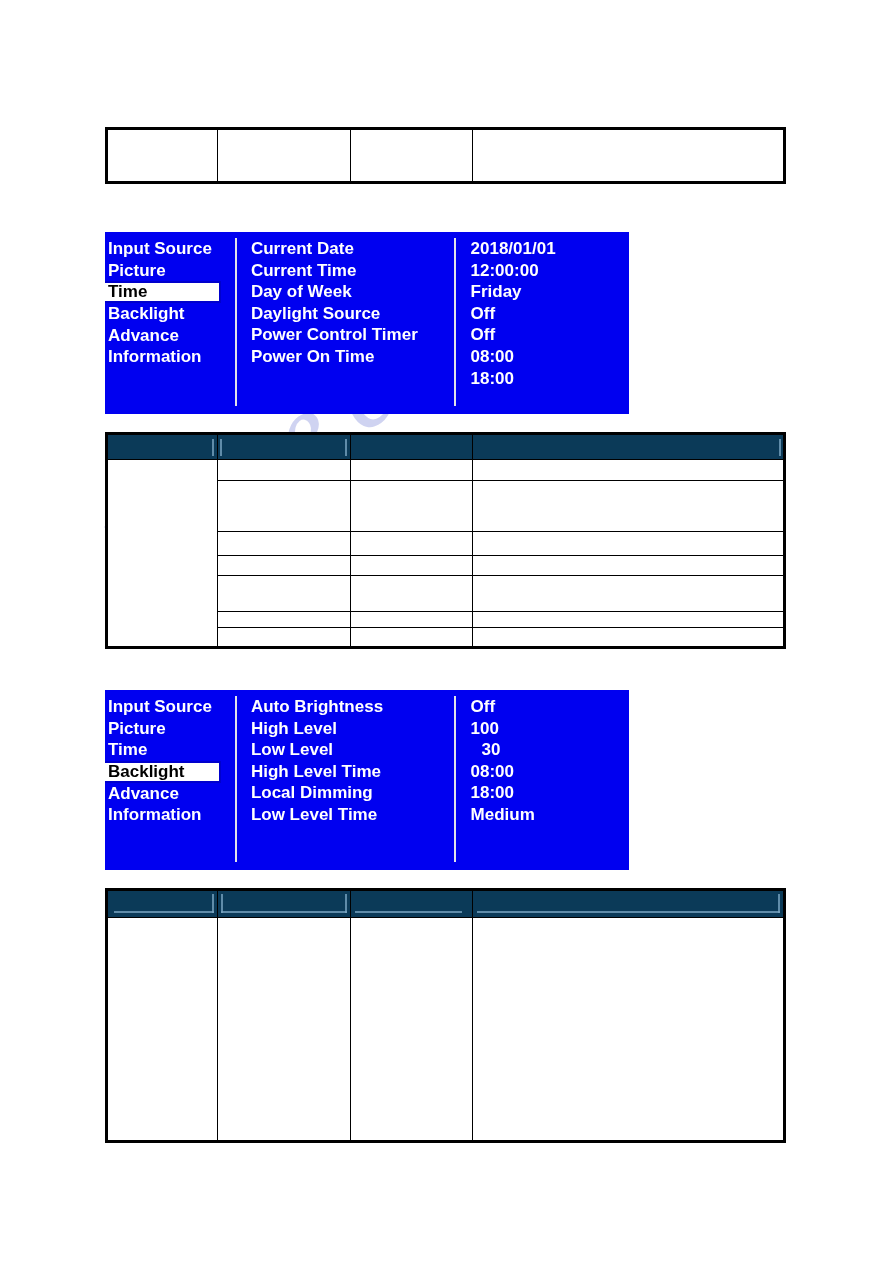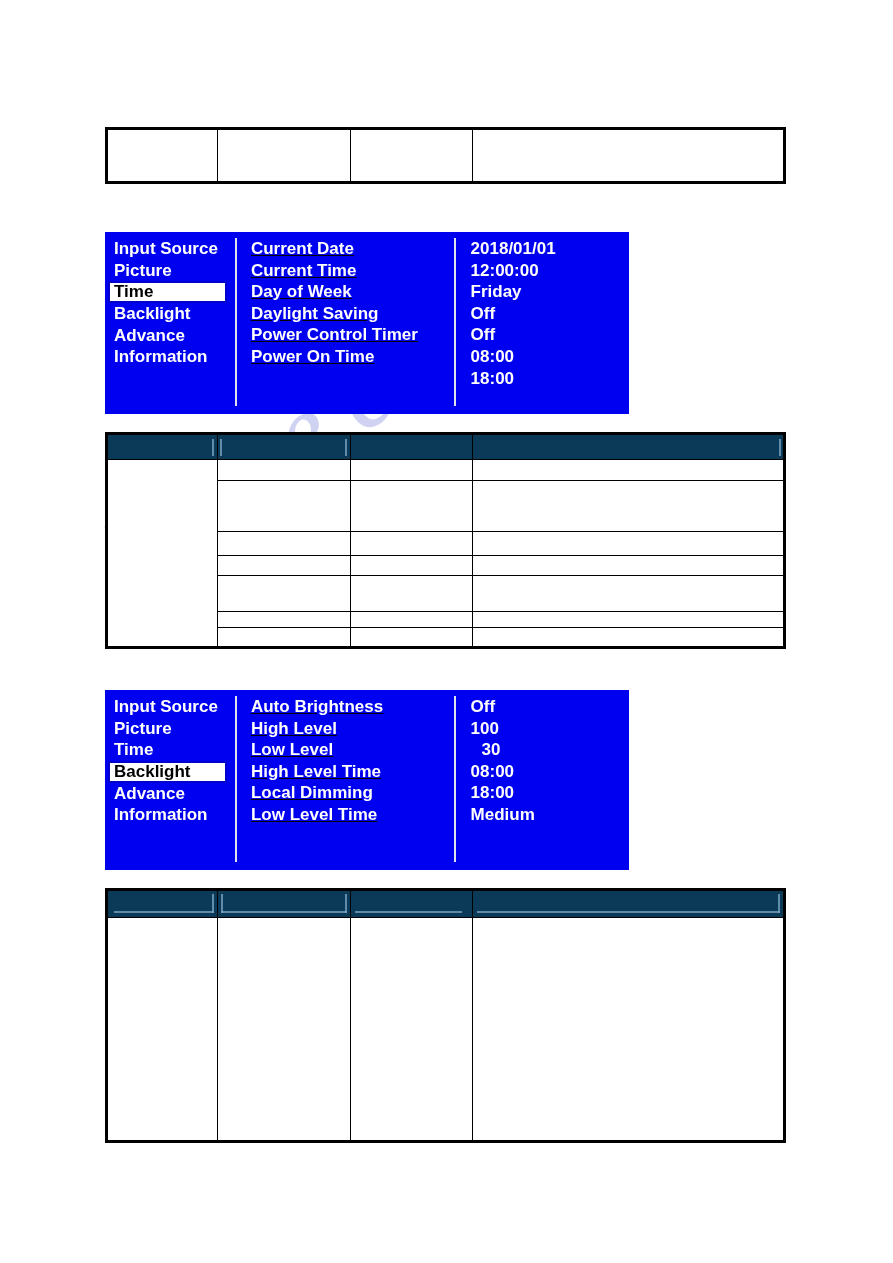--- a/index.html
+++ b/index.html
@@ -116,22 +116,22 @@
     position: relative;
     width: 100%;
     height: 100%;
     display: flex;
   }
   .osd-col {
     position: relative;
     box-sizing: border-box;
     padding-top: 6px;
   }
-  .osd-col-menu { width: 137px; padding-left: 9px; }
-  .osd-col-item { width: 224px; padding-left: 11px; text-decoration: underline; }
+  .osd-col-menu { width: 137px; padding-left: 3px; }
+  .osd-col-item { width: 224px; padding-left: 11px; }
   .osd-col-val  { width: 171px; padding-left: 10px; }
 
   .osd-divider {
     position: absolute;
     top: 6px;
     bottom: 8px;
     width: 2px;
     background: #e2e2ea;
   }
 
@@ -191,21 +191,21 @@
         <div class="osd-row selected">Time</div>
         <div class="osd-row">Backlight</div>
         <div class="osd-row">Advance</div>
         <div class="osd-row">Information</div>
       </div>
       <div class="osd-divider" style="left:130px;"></div>
       <div class="osd-col osd-col-item">
         <div class="osd-row">Current Date</div>
         <div class="osd-row">Current Time</div>
         <div class="osd-row">Day of Week</div>
-        <div class="osd-row">Daylight Saving</div>
+        <div class="osd-row">Daylight Source</div>
         <div class="osd-row">Power Control Timer</div>
         <div class="osd-row">Power On Time</div>
       </div>
       <div class="osd-divider" style="left:349px;"></div>
       <div class="osd-col osd-col-val">
         <div class="osd-row">2018/01/01</div>
         <div class="osd-row">12:00:00</div>
         <div class="osd-row">Friday</div>
         <div class="osd-row">Off</div>
         <div class="osd-row">Off</div>

